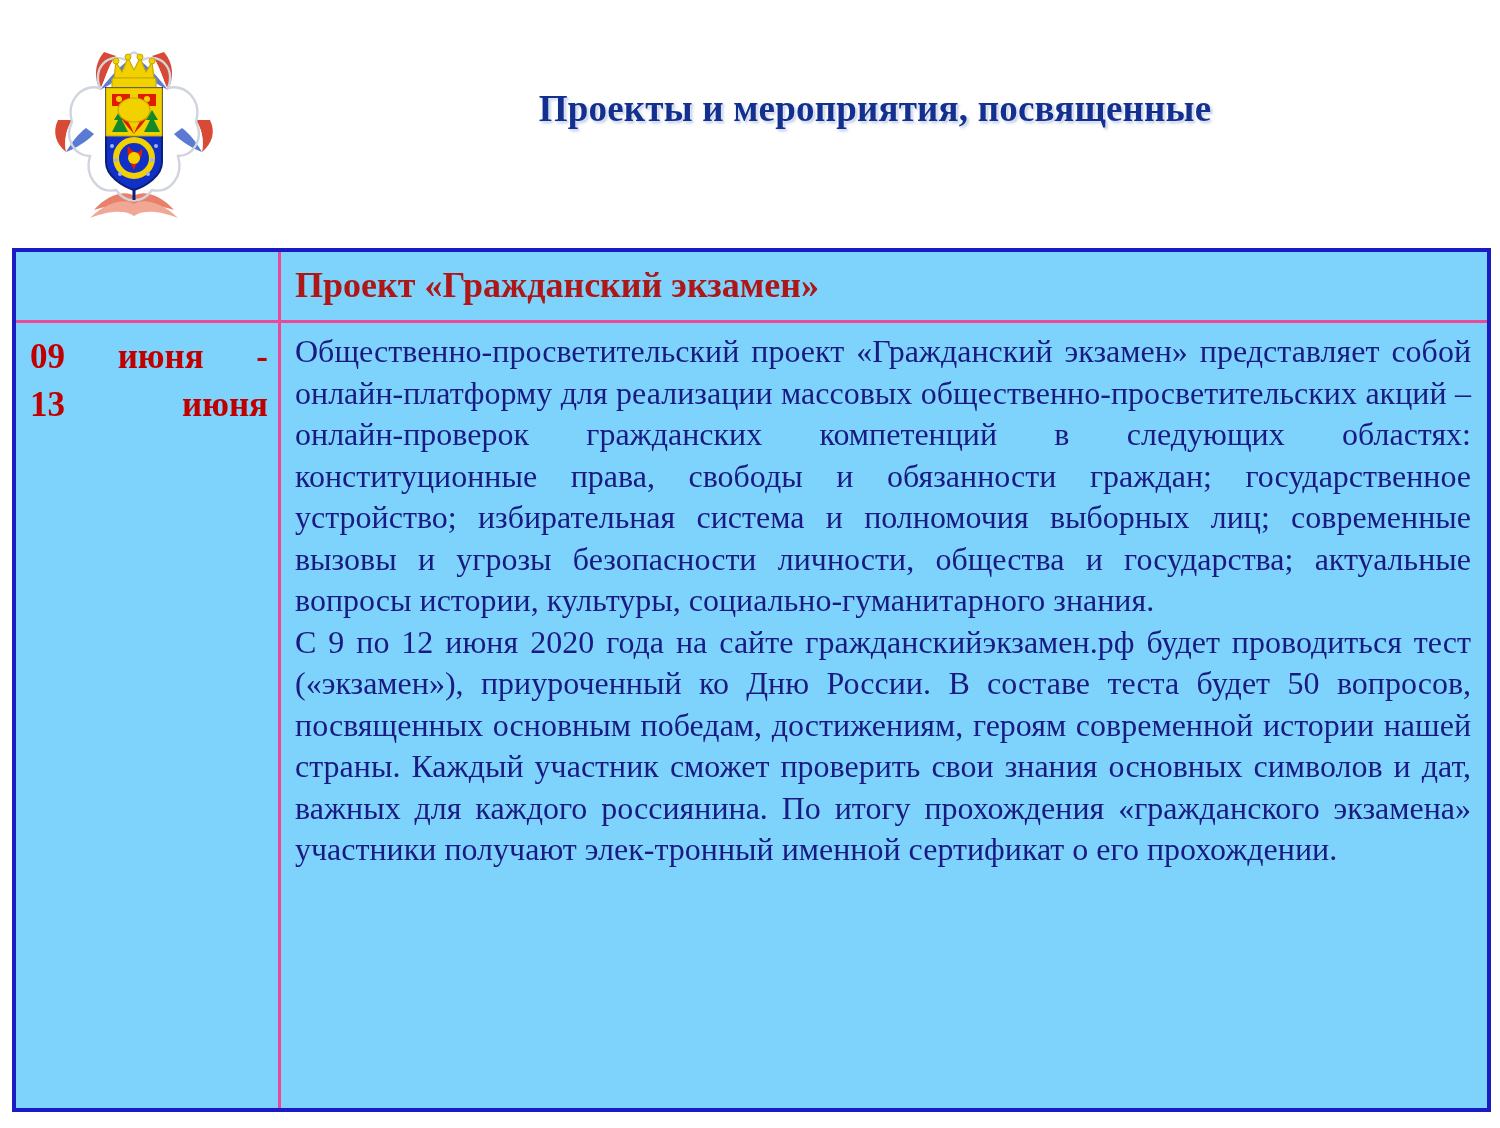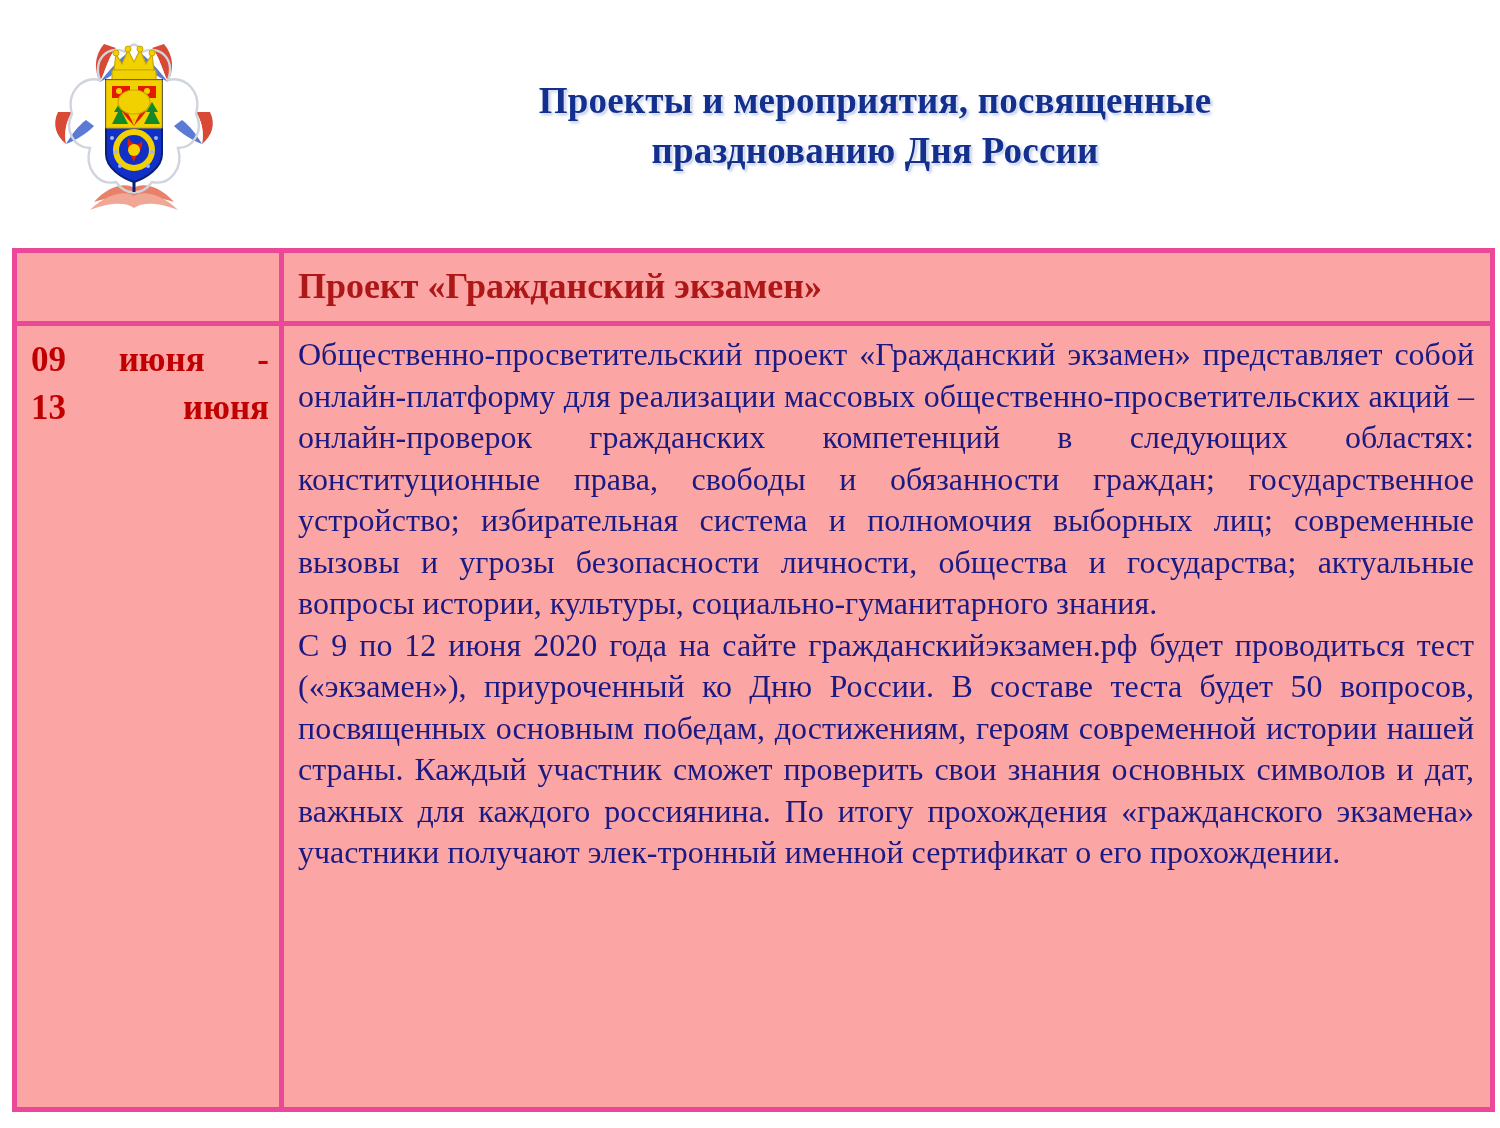--- a/index.html
+++ b/index.html
@@ -13,21 +13,21 @@
     height: 1128px;
     position: relative;
     overflow: hidden;
     font-family: "Liberation Serif", "DejaVu Serif", serif;
   }
 
   
   #header-area {
     position: absolute;
     left: 0;
-    top: 8px;
+    top: 16px;
     width: 1296px;
     height: 240px;
   }
 
   #emblem {
     position: absolute;
     left: 42px;
     top: 18px;
     width: 184px;
     height: 200px;
@@ -60,22 +60,22 @@
     left: 12px;
     top: 248px;
     width: 1476px;
     height: 864px;
     border-collapse: collapse;
     border: 4px solid #1b1bc4;
     background: #ccccf7;
     table-layout: fixed;
   }
   #schedule-table td {
-    border: 5px solid #ec4899;
-    background: #fca5a5;
+    border: 3px solid #ec4899;
+    background: #7dd3fc;
     vertical-align: top;
     padding: 0;
   }
   td.col-date   { width: 262px; }
   td.col-body   { width: 1206px; }
 
   .header-row td { height: 68px; }
 
   .project-title {
     font-family: "Liberation Serif", "DejaVu Serif", serif;
@@ -188,21 +188,20 @@
         <circle cx="114" cy="112" r="2" fill="#9fb4f0"></circle>
         <circle cx="110" cy="126" r="2" fill="#9fb4f0"></circle>
         <circle cx="106" cy="140" r="2" fill="#9fb4f0"></circle>
         <path d="M92 156 L 92 166" stroke="#0b1f7a" stroke-width="3"></path>
       </g>
     </svg>
   </div>
 
   <div id="slide-title">
     <span class="tline">Проекты и мероприятия, посвященные</span>
-    <span class="tline">празднованию Дня России</span>
   </div>
 </div>
 
 <table id="schedule-table">
   <tbody>
     <tr class="header-row">
       <td class="col-date"></td>
       <td class="col-body">
         <div class="project-title">Проект «Гражданский экзамен»</div>
       </td>

